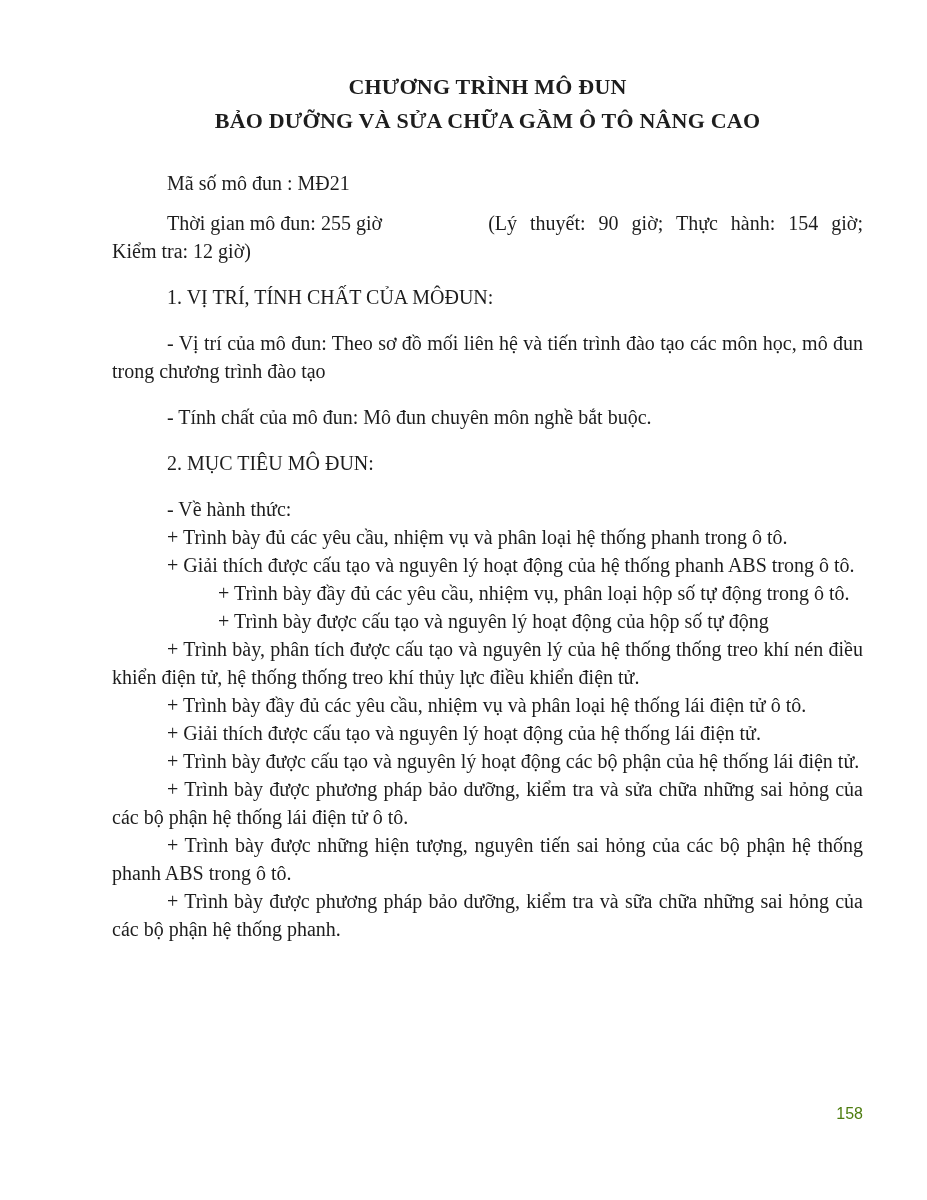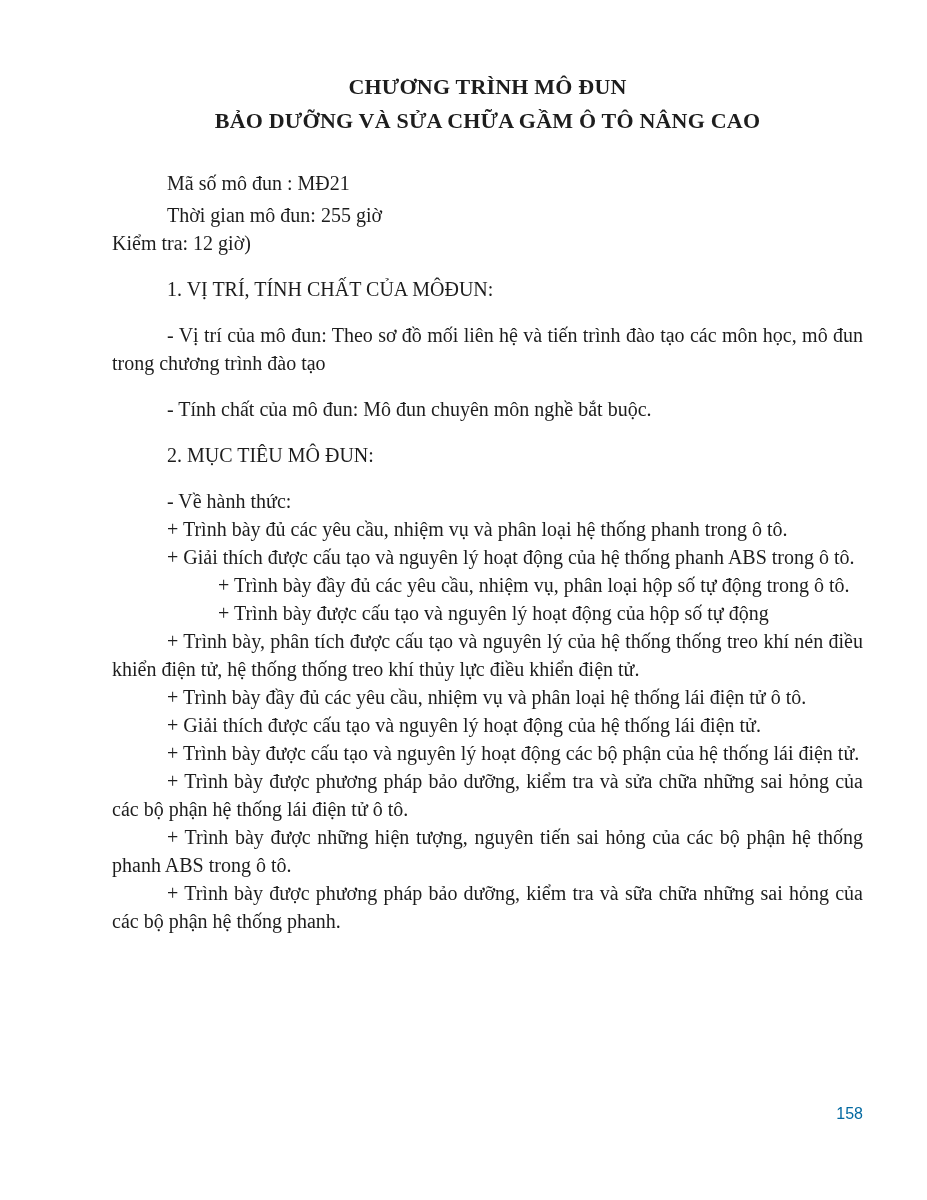--- a/index.html
+++ b/index.html
@@ -25,21 +25,21 @@
     font-size: 22px;
     line-height: 34px;
     letter-spacing: 0.2px;
   }
   .meta-code {
     margin: 31px 0 0 0;
     line-height: 28px;
     text-indent: 55px;
   }
   .duration {
-    margin-top: 4px;
+    margin-top: 12px;
     font-family: Liberation Serif, serif;
   }
   .duration-line1 {
     display: flex;
     justify-content: space-between;
     line-height: 28px;
   }
   .duration-left {
     padding-left: 55px;
     white-space: nowrap;
@@ -64,37 +64,38 @@
   }
   .indent-0 { text-indent: 0; }
   .indent-1 { text-indent: 55px; }
   .indent-2 { text-indent: 106px; }
   .page-number {
     position: absolute;
     right: 64px;
     top: 1105px;
     font-family: "Liberation Sans", "DejaVu Sans", sans-serif;
     font-size: 16px;
-    color: #0369a1;
+    color: #4d7c0f;
   }
 </style>
 </head>
 <body>
 
 <div class="page">
 
   <div class="doc-title">CHƯƠNG TRÌNH MÔ ĐUN</div>
 
   <div class="doc-title">BẢO DƯỠNG VÀ SỬA CHỮA GẦM Ô TÔ NÂNG CAO</div>
 
   <p class="meta-code">Mã số mô đun : MĐ21</p>
 
   <div class="duration">
     <div class="duration-line1">
       <span class="duration-left">Thời gian mô đun: 255 giờ</span>
+      <span class="duration-right">(Lý thuyết: 90 giờ; Thực hành: 154 giờ;</span>
     </div>
     <div class="duration-line2">Kiểm tra: 12 giờ)</div>
   </div>
 
   <div class="body-paragraphs" id="paragraphs">
       <p class="para indent-1">1. VỊ TRÍ, TÍNH CHẤT CỦA MÔĐUN:</p>
       <p class="para indent-1">- Vị trí của mô đun: Theo sơ đồ mối liên hệ và tiến trình đào tạo các môn học, mô đun trong chương trình đào tạo</p>
       <p class="para indent-1">- Tính chất của mô đun: Mô đun chuyên môn nghề bắt buộc.</p>
       <p class="para indent-1">2. MỤC TIÊU MÔ ĐUN:</p>
       <p class="para indent-1">- Về hành thức:</p>

